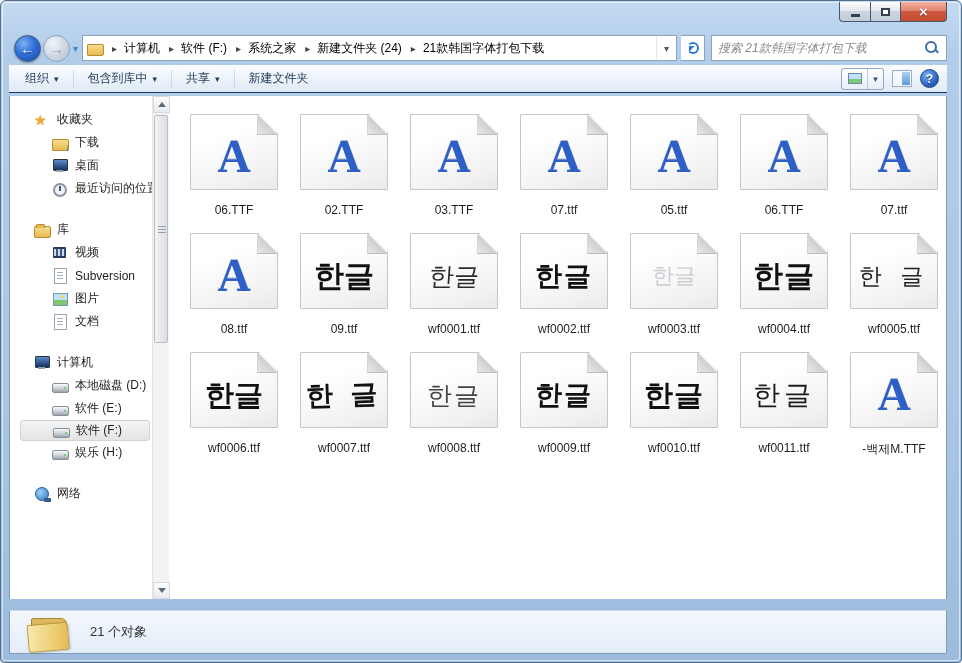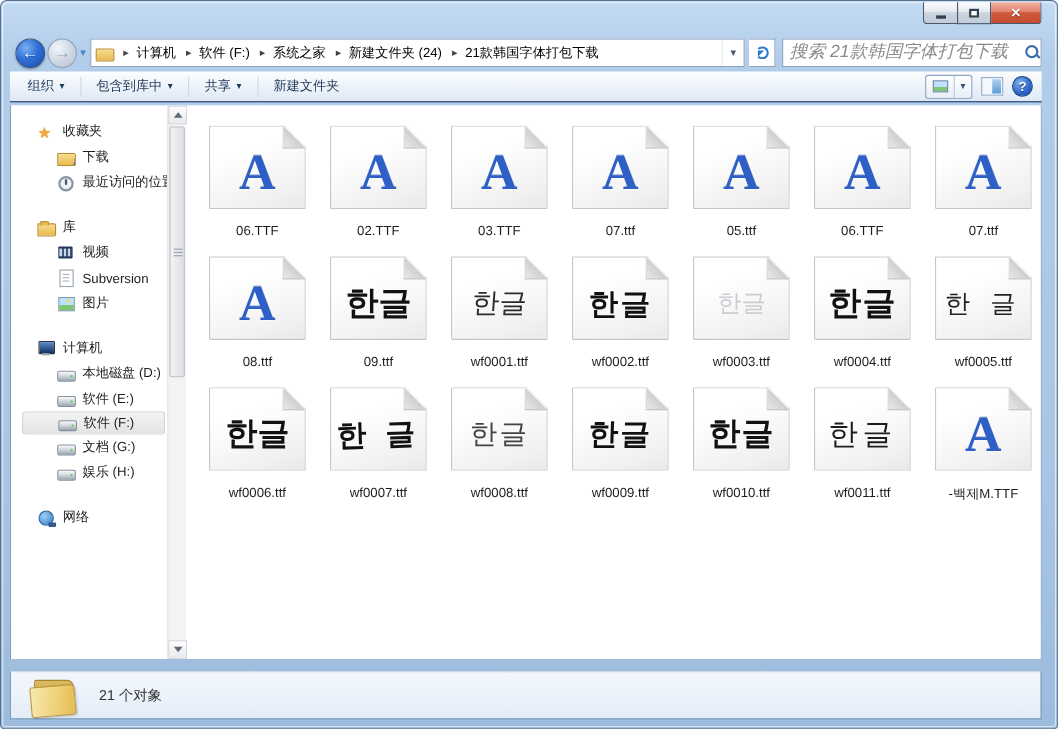--- a/index.html
+++ b/index.html
@@ -32,21 +32,21 @@
   .addressbar{flex:1 1 auto;height:26px;background:#fff;border:1px solid #8ba4c2;display:flex;align-items:center;overflow:hidden;margin-right:4px;}
   .crumb-folder{margin-left:4px;}
   .crumbs{display:flex;align-items:center;height:100%;flex:1 1 auto;}
   .crumb{font-size:12px;color:#000;display:flex;align-items:center;padding:0 2px;white-space:nowrap;}
   .crumb::before{content:"\25B8";color:#444;font-size:10px;margin-right:7px;margin-left:5px;}
   .addr-drop{width:20px;height:100%;display:flex;align-items:center;justify-content:center;color:#4b5a6b;font-size:10px;border-left:1px solid #e2e8f0;}
   .refresh-btn{width:24px;height:26px;border:1px solid #8ba4c2;border-left:none;background:#fff;display:flex;align-items:center;justify-content:center;margin-right:6px;flex:0 0 auto;}
   .refresh-ic{width:12px;height:12px;border:2px solid #2f7ad1;border-radius:50%;border-left-color:transparent;position:relative;}
   .refresh-ic::after{content:"";position:absolute;left:-4px;top:-2px;border:4px solid transparent;border-right-color:#2f7ad1;transform:rotate(45deg);}
   .searchbox{width:236px;height:26px;background:#fff;border:1px solid #8ba4c2;display:flex;align-items:center;flex:0 0 auto;}
-  .searchbox input{flex:1;border:none;outline:none;font-size:16px;padding:0 6px;font-family:"Liberation Sans","DejaVu Sans",sans-serif;color:#a16207;background:transparent;}
+  .searchbox input{flex:1;border:none;outline:none;font-size:12px;padding:0 6px;font-family:"Liberation Sans","DejaVu Sans",sans-serif;color:#a16207;background:transparent;}
   .searchbox input::placeholder{color:#8a8a8a;font-style:italic;}
   .mag{width:16px;height:16px;position:relative;margin-right:6px;flex:0 0 auto;}
   .mag::before{content:"";position:absolute;left:1px;top:1px;width:8px;height:8px;border:2px solid #3a6ea5;border-radius:50%;}
   .mag::after{content:"";position:absolute;left:10px;top:10px;width:5px;height:2px;background:#3a6ea5;transform:rotate(45deg);}
 
   
   .toolbar{position:absolute;top:64px;left:8px;right:14px;height:28px;background:linear-gradient(180deg,#fcfdfe,#eef4fa 45%,#dfe9f5);border-bottom:1px solid #1f3b6d;display:flex;align-items:center;padding:0 8px;}
   .tb-item{font-size:12px;color:#1e395b;padding:4px 8px;border-radius:3px;display:flex;align-items:center;white-space:nowrap;}
   .tb-item.menu::after{content:"\25BE";font-size:9px;margin-left:5px;color:#1e395b;}
   .tb-sep{width:1px;height:18px;background:#cdd9e6;margin:0 6px;}
@@ -205,20 +205,24 @@
       <div class="sb-section">
         <div class="sb-head">
           <span class="ic" data-icon="star"></span>
           <span class="sb-label">收藏夹</span>
         </div>
         <div class="sb-item">
           <span class="ic" data-icon="folder-download"></span>
           <span class="sb-label">下载</span>
         </div>
         <div class="sb-item">
+          <span class="ic" data-icon="desktop"></span>
+          <span class="sb-label">桌面</span>
+        </div>
+        <div class="sb-item">
           <span class="ic" data-icon="recent"></span>
           <span class="sb-label">最近访问的位置</span>
         </div>
       </div>
 
       <div class="sb-section">
         <div class="sb-head">
           <span class="ic" data-icon="library"></span>
           <span class="sb-label">库</span>
         </div>
@@ -227,20 +231,24 @@
           <span class="sb-label">视频</span>
         </div>
         <div class="sb-item">
           <span class="ic" data-icon="library-item"></span>
           <span class="sb-label">Subversion</span>
         </div>
         <div class="sb-item">
           <span class="ic" data-icon="pictures"></span>
           <span class="sb-label">图片</span>
         </div>
+        <div class="sb-item">
+          <span class="ic" data-icon="documents"></span>
+          <span class="sb-label">文档</span>
+        </div>
       </div>
 
       <div class="sb-section">
         <div class="sb-head">
           <span class="ic" data-icon="computer"></span>
           <span class="sb-label">计算机</span>
         </div>
         <div class="sb-item">
           <span class="ic" data-icon="drive"></span>
           <span class="sb-label">本地磁盘 (D:)</span>
@@ -248,24 +256,20 @@
         <div class="sb-item">
           <span class="ic" data-icon="drive"></span>
           <span class="sb-label">软件 (E:)</span>
         </div>
         <div class="sb-item selected">
           <span class="ic" data-icon="drive"></span>
           <span class="sb-label">软件 (F:)</span>
         </div>
         <div class="sb-item">
           <span class="ic" data-icon="drive"></span>
-          <span class="sb-label">文档 (G:)</span>
-        </div>
-        <div class="sb-item">
-          <span class="ic" data-icon="drive"></span>
           <span class="sb-label">娱乐 (H:)</span>
         </div>
       </div>
 
       <div class="sb-section">
         <div class="sb-head">
           <span class="ic" data-icon="network"></span>
           <span class="sb-label">网络</span>
         </div>
       </div>

